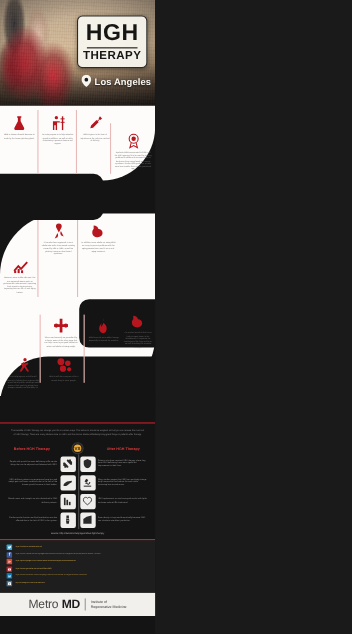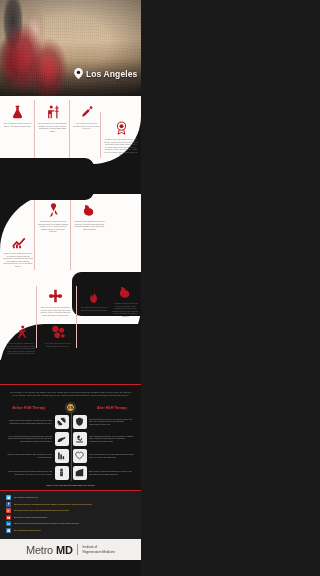--- a/index.html
+++ b/index.html
@@ -128,20 +128,25 @@
 </head>
 <body>
 
 <div class="page">
 
   <div class="hero">
     <div class="hero-photo"></div>
     <div class="hero-grain"></div>
     <div class="hero-vig"></div>
 
+    <div class="logo-card">
+      <div class="logo-hgh">HGH</div>
+      <div class="logo-div"></div>
+      <div class="logo-ther">THERAPY</div>
+    </div>
 
     <div class="locrow">
       <svg class="pin" viewBox="0 0 12 15">
         <path d="M6 0C2.7 0 0 2.7 0 6c0 4.3 6 9 6 9s6-4.7 6-9c0-3.3-2.7-6-6-6z" fill="#f7f5f0"></path>
         <circle cx="6" cy="6" r="2.3" fill="#1a1a1a"></circle>
       </svg>
       <div class="locname">Los Angeles</div>
     </div>
   </div>
 

